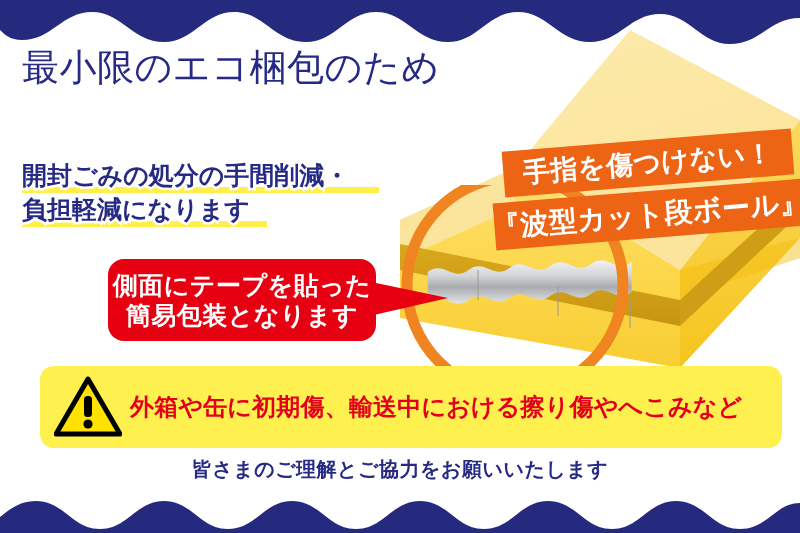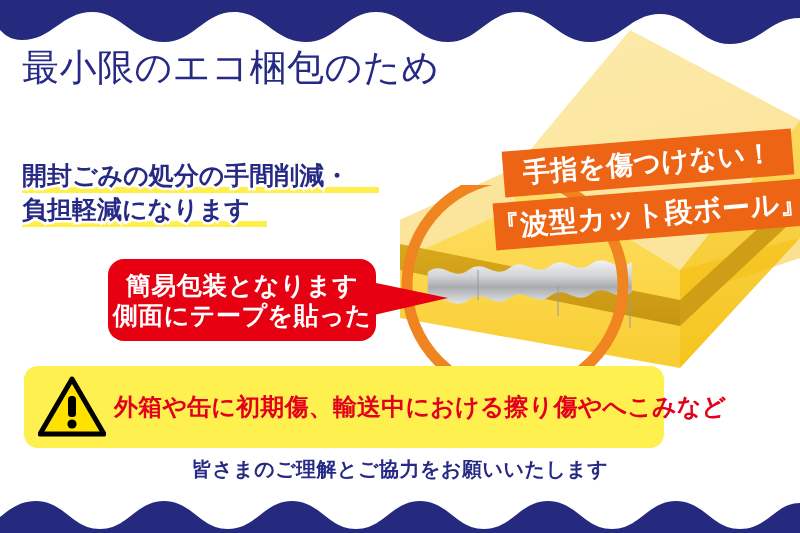--- a/index.html
+++ b/index.html
@@ -152,23 +152,23 @@
     font-weight: 700;
     font-size: 27px;
     white-space: nowrap;
     letter-spacing: 0.5px;
   }
   #orange-banner-2 .ob-text { font-size: 28px; }
 
   
   #warning-box {
     position: absolute;
-    left: 24px;
+    left: 40px;
     top: 366px;
-    width: 640px;
+    width: 742px;
     height: 82px;
     background: #fdf04f;
     border-radius: 14px;
     z-index: 35;
     display: flex;
     align-items: center;
   }
   #warning-icon {
     width: 68px;
     height: 62px;
@@ -288,22 +288,22 @@
       <span class="uline"></span>
       <span>開封ごみの処分の手間削減・</span>
     </span>
     <span class="sub-line l2">
       <span class="uline"></span>
       <span>負担軽減になります</span>
     </span>
   </div>
 
   <div id="red-callout">
+    <div class="rc-line">側面にテープを貼った</div>
     <div class="rc-line">簡易包装となります</div>
-    <div class="rc-line">側面にテープを貼った</div>
   </div>
 
   <div class="orange-banner" id="orange-banner-1">
     <span class="ob-text">手指を傷つけない！</span>
   </div>
   <div class="orange-banner" id="orange-banner-2">
     <span class="ob-text">『波型カット段ボール』</span>
   </div>
 
   <div id="warning-box">

